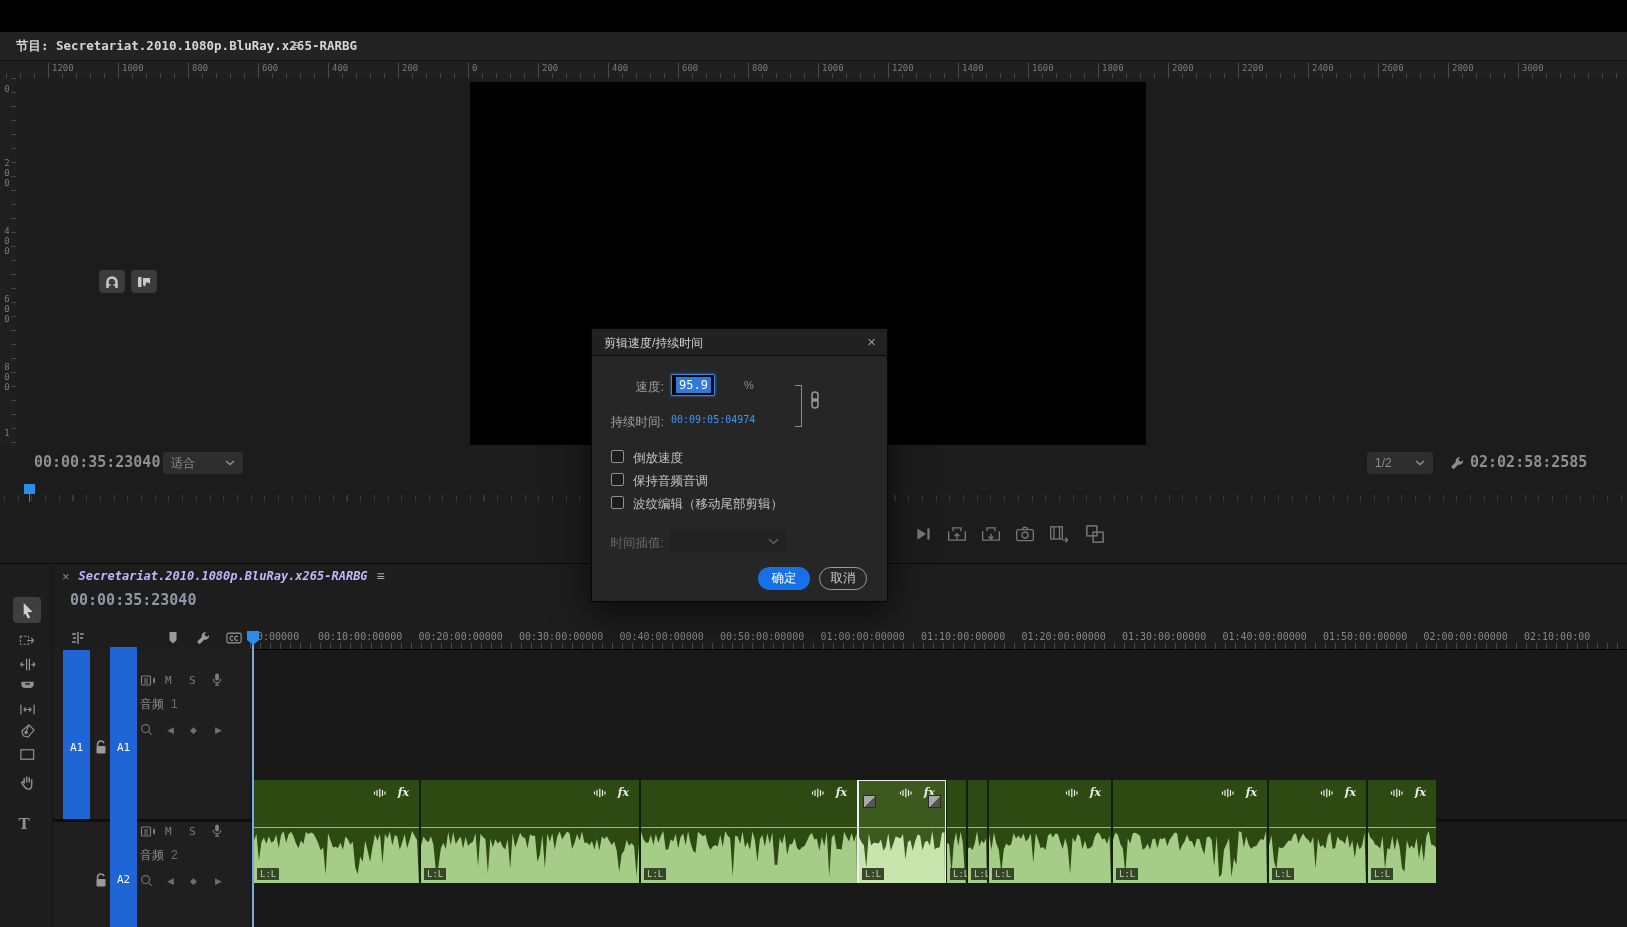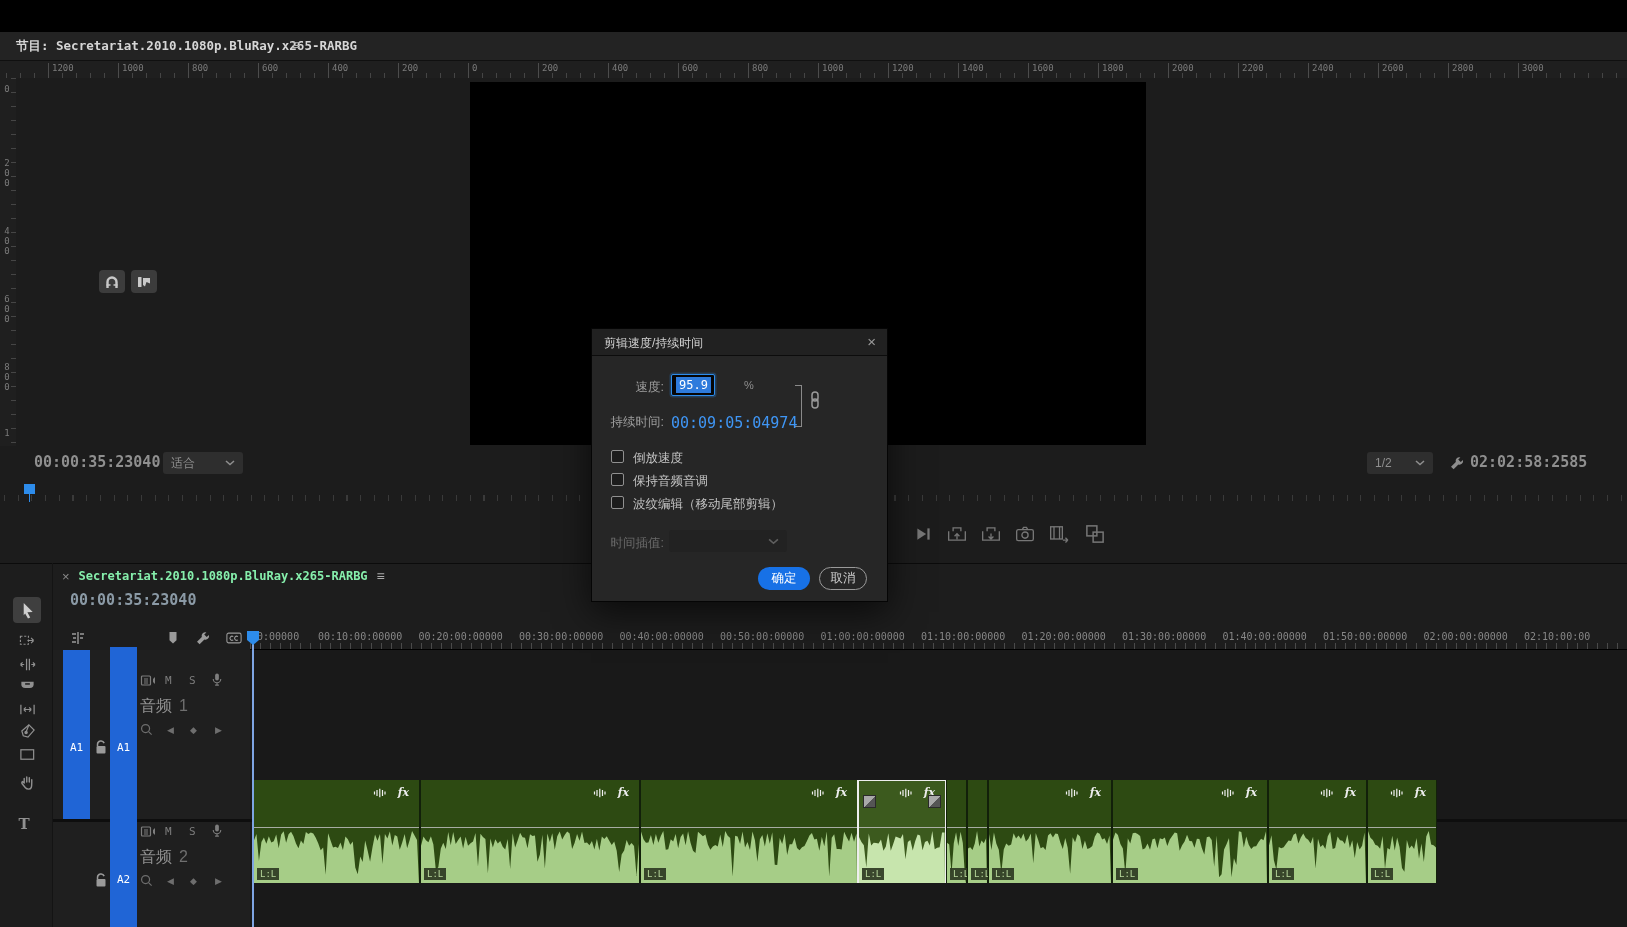--- a/index.html
+++ b/index.html
@@ -44,21 +44,21 @@
 
   
   .tl-panel{position:absolute;left:0;top:531px;width:1627px;height:396px;background:#1d1d1d;border-top:1px solid #0b0b0b;}
   .tools-col{position:absolute;left:52px;top:531px;width:1px;height:396px;background:#141414;}
   .tool{position:absolute;left:13px;width:28px;height:26px;display:flex;align-items:center;justify-content:center;color:#909090;}
   .tool.act{background:#3f3f3f;border-radius:4px;color:#cfcfcf;}
   .tool .tsz{width:17px;height:17px;}
   .tool .ttxt{font-size:15px;font-weight:bold;font-family:"DejaVu Serif",serif;}
   .tl-tab{position:absolute;left:62px;top:536px;display:flex;align-items:center;gap:9px;}
   .tab-close{color:#8a8a8a;font-size:13px;}
-  .tab-title{color:#86efac;font-size:12px;font-weight:bold;font-family:"DejaVu Sans Mono",monospace;}
+  .tab-title{color:#c4b5fd;font-size:12px;font-weight:bold;font-family:"DejaVu Sans Mono",monospace;font-style:italic;}
   .tab-menu{color:#aaa;font-size:14px;}
   .tl-tc{position:absolute;left:70px;top:559px;font-size:15px;font-weight:bold;color:#8b9aa6;font-family:"DejaVu Sans Mono",monospace;}
   .tlb{position:absolute;top:595px;height:22px;display:flex;align-items:center;justify-content:center;color:#9a9a9a;}
   .tlb.btn{background:#3c3c3c;border-radius:4px;width:26px;color:#c9c9c9;}
   .tlb .tsz{width:16px;height:16px;}
   .tl-ruler{position:absolute;left:250px;top:598px;width:1377px;height:15px;overflow:hidden;}
   .tl-lab{position:absolute;top:1px;font-family:"DejaVu Sans Mono",monospace;font-size:10px;color:#878787;white-space:nowrap;}
   .tl-ticks{position:absolute;left:250px;top:611px;width:1377px;height:6px;
      background:repeating-linear-gradient(90deg,#4a4a4a 0 1px,transparent 1px 10.05px);}
   .tl-rule-bot{position:absolute;left:250px;top:617px;width:1377px;height:1px;background:#000;}
@@ -67,21 +67,21 @@
   .rowc{position:absolute;left:250px;width:1377px;background:#191919;}
   .rowc.r1{top:618px;height:169px;} .rowc.r2{top:790px;height:105px;} .rowc.r3{top:898px;height:29px;background:#151515;}
   .tdiv{position:absolute;left:53px;width:1574px;height:3px;background:#0e0e0e;}
   .patch{position:absolute;width:27px;background:#2065d6;}
   .patchL{left:63px;top:618px;height:169px;}
   .patchR{left:110px;top:615px;height:280px;}
   .patch-lab{position:absolute;width:27px;text-align:center;color:#fff;font-size:11px;font-family:"DejaVu Sans Mono",monospace;}
   .lockw{position:absolute;left:94px;width:14px;height:16px;color:#9a9a9a;}
   .th-ico{position:absolute;width:16px;height:15px;color:#7d7d7d;}
   .th-ltr{position:absolute;color:#7d7d7d;font-size:11px;font-family:"DejaVu Sans Mono",monospace;}
-  .th-name{position:absolute;left:140px;font-size:16px;color:#8f8f8f;}
+  .th-name{position:absolute;left:140px;font-size:12px;color:#8f8f8f;}
   .th-name i{font-style:normal;color:#6f6f6f;margin-left:7px;}
   .kf{position:absolute;color:#6e6e6e;font-size:9px;}
   .kf-ico{position:absolute;width:13px;height:13px;color:#6e6e6e;}
   .dim{opacity:.55;}
   
   .clips{position:absolute;left:250px;top:748px;width:1377px;height:103px;overflow:hidden;}
   .clip{position:absolute;top:0;height:103px;box-sizing:border-box;border-left:1px solid #12200a;border-right:1px solid #12200a;}
   .clip .vol{position:absolute;left:0;right:0;top:47px;height:1px;background:#bdbdbd;opacity:.85;}
   .clip .wv{position:absolute;left:0;bottom:0;height:55px;}
   .clip .fxrow{position:absolute;top:6px;right:10px;display:flex;align-items:center;gap:11px;}
@@ -107,21 +107,21 @@
   .dlg .lab{position:absolute;font-size:12.5px;color:#9e9e9e;text-align:right;width:72px;left:0;}
   .lab-speed{top:50px;} .lab-dur{top:85px;} .lab-interp{top:206px;color:#6a6a6a !important;}
   .spd-input{position:absolute;left:79px;top:45px;width:44px;height:22px;background:#060606;
       border:1.5px solid #2d8ceb;border-radius:2px;box-shadow:0 0 0 1.5px rgba(45,140,235,.25);
       box-sizing:border-box;display:flex;align-items:center;padding-left:4px;}
   .selhl{background:#2e7bdc;color:#fff;font-size:12px;font-family:"DejaVu Sans Mono",monospace;padding:1px 3px;}
   .pct{position:absolute;left:152px;top:50px;color:#8f8f8f;font-size:11px;}
   .spd-bracket{position:absolute;left:203px;top:56px;width:7px;height:42px;
       border:1.5px solid #8a8a8a;border-left:none;box-sizing:border-box;}
   .chain{position:absolute;left:217px;top:62px;width:12px;height:18px;color:#9a9a9a;}
-  .dur-val{position:absolute;left:79px;top:85px;color:#3f96f5;font-size:15px;font-family:"DejaVu Sans Mono",monospace;}
+  .dur-val{position:absolute;left:79px;top:85px;color:#3f96f5;font-size:10px;font-family:"DejaVu Sans Mono",monospace;}
   .cb-row{position:absolute;left:0;height:16px;}
   .cb-box{position:absolute;left:19px;top:0;width:13px;height:13px;background:#1c1c1c;
       border:1.5px solid #909090;border-radius:2px;box-sizing:border-box;}
   .cb-lab{position:absolute;left:41px;top:0;font-size:12.5px;color:#c4c4c4;white-space:nowrap;}
   .interp-dd{position:absolute;left:77px;top:201px;width:118px;height:22px;background:#222;border-radius:3px;}
   .chev2{position:absolute;right:8px;top:8px;width:11px;height:7px;color:#5f5f5f;}
   .btn{position:absolute;top:238px;height:23px;border-radius:12px;font-size:12.5px;border:none;cursor:default;
        font-family:"Liberation Sans",sans-serif;}
   .btn-ok{left:166px;width:52px;background:#1771e6;color:#fff;}
   .btn-cancel{left:227px;width:48px;background:transparent;border:1px solid #9a9a9a;color:#cfcfcf;}

